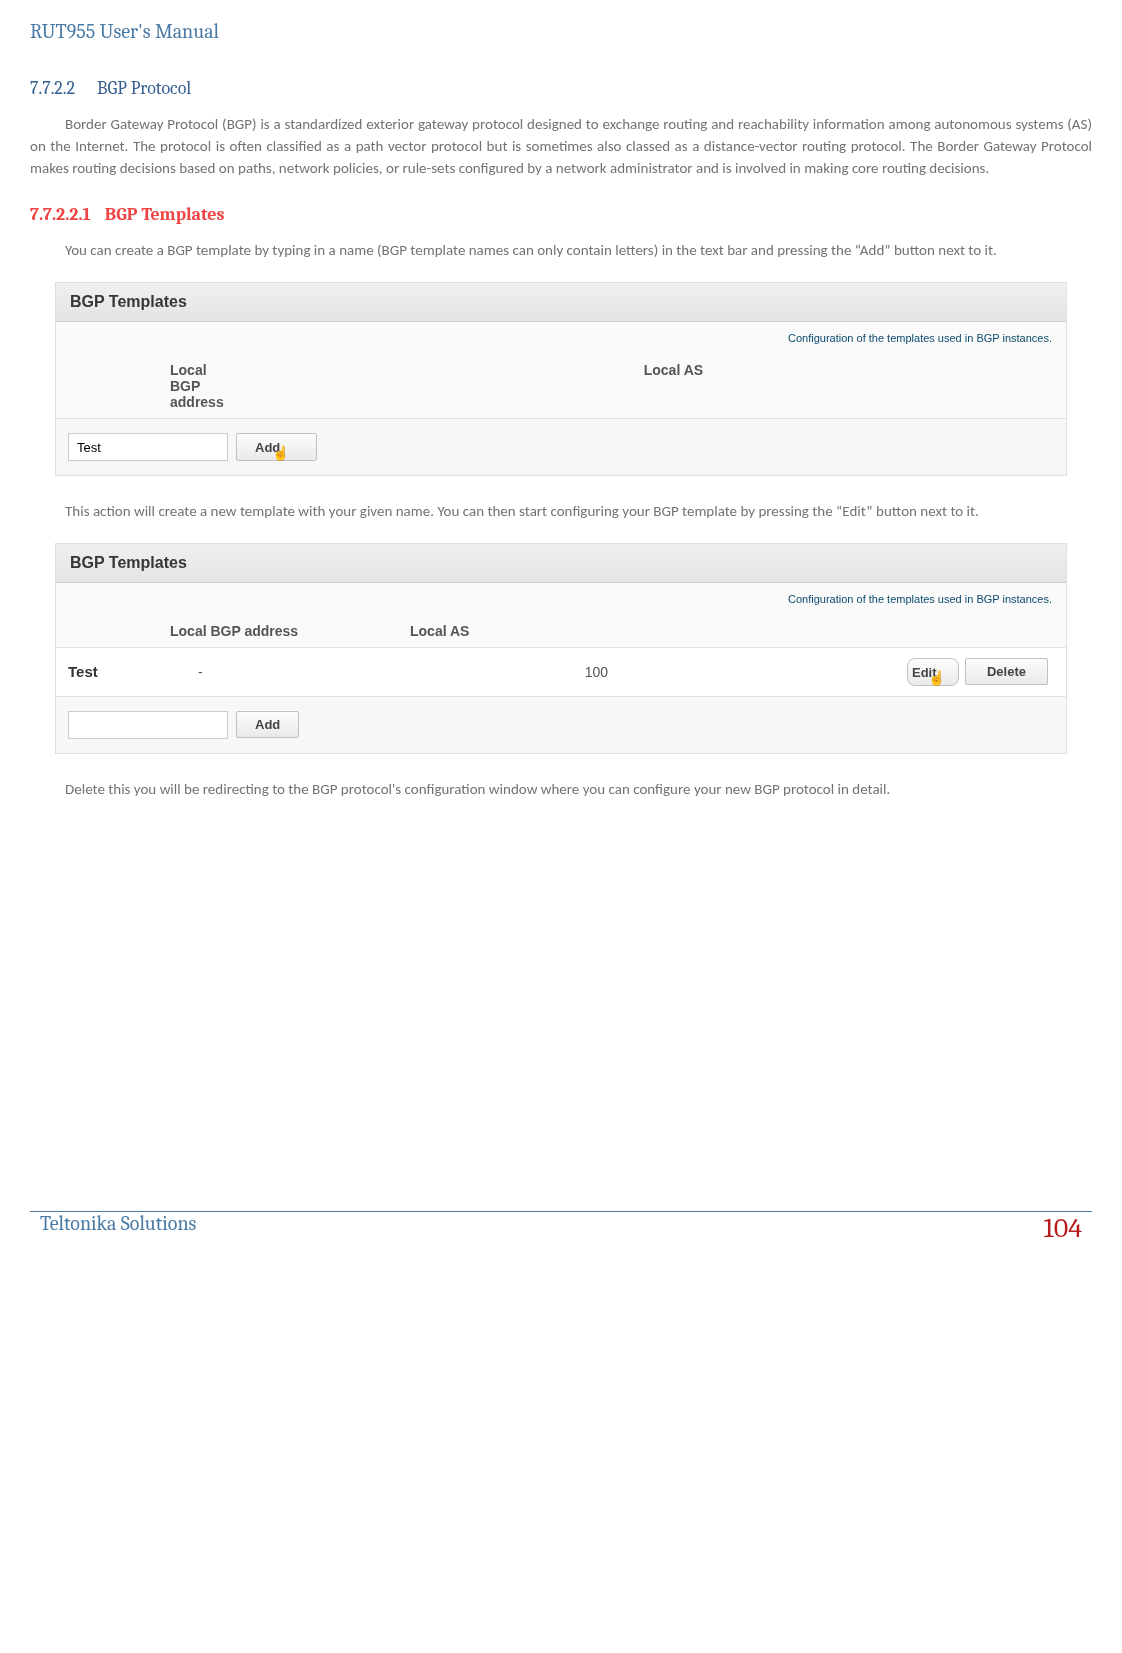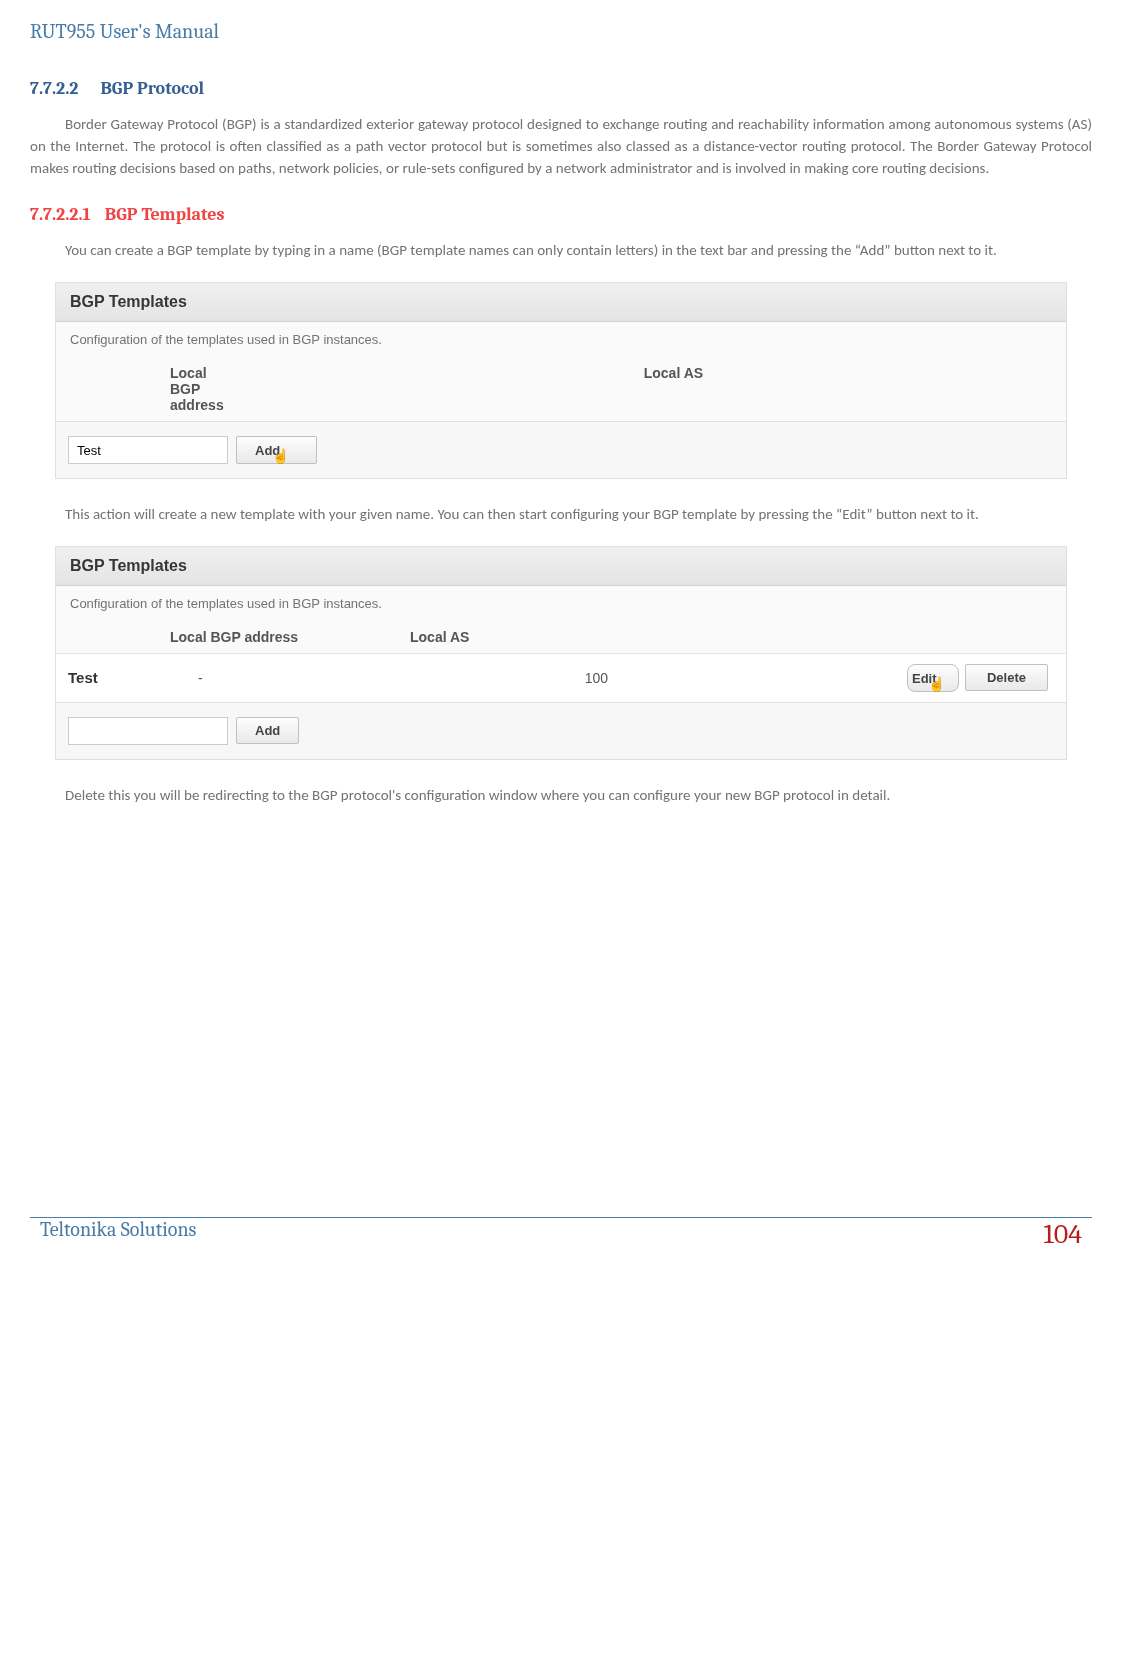--- a/index.html
+++ b/index.html
@@ -17,21 +17,21 @@
     }
     .header {
       padding: 0 30px 15px 30px;
       color: #4a7ba6;
       font-size: 20px;
       font-family: Cambria, Georgia, serif;
     }
     .section-heading {
       color: #365f91;
       font-size: 18px;
-      font-weight: bold;
+      font-weight: normal;
       font-family: Cambria, Georgia, serif;
       padding: 20px 30px 10px 30px;
     }
     .section-heading .num {
       margin-right: 18px;
     }
     .subsection-heading {
       color: #ef4444;
       font-size: 18px;
       font-weight: bold;
@@ -58,22 +58,23 @@
     .panel-titlebar {
       background: linear-gradient(to bottom, #f0f0f0, #e4e4e4);
       border-bottom: 1px solid #d0d0d0;
       padding: 10px 14px;
       font-size: 16px;
       font-weight: bold;
       color: #363636;
     }
     .panel-desc {
       padding: 10px 14px 6px 14px;
-      font-size: 13px;
-      color: #737373;
+      font-size: 11px;
+      color: #0c4a6e;
+      text-align: right;
     }
     .panel-headers {
       display: flex;
       padding: 12px 14px 8px 14px;
       font-size: 14px;
       color: #555;
       font-weight: bold;
       gap: 40px;
     }
     .panel-headers .col1 {

